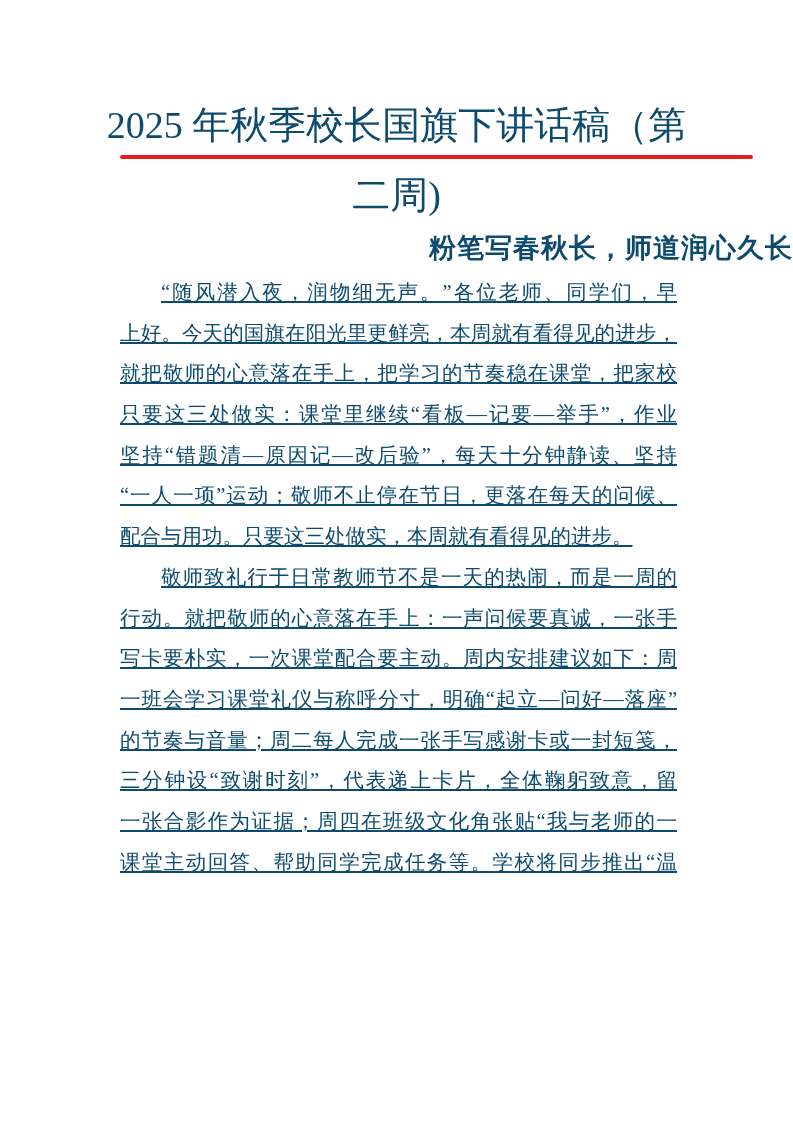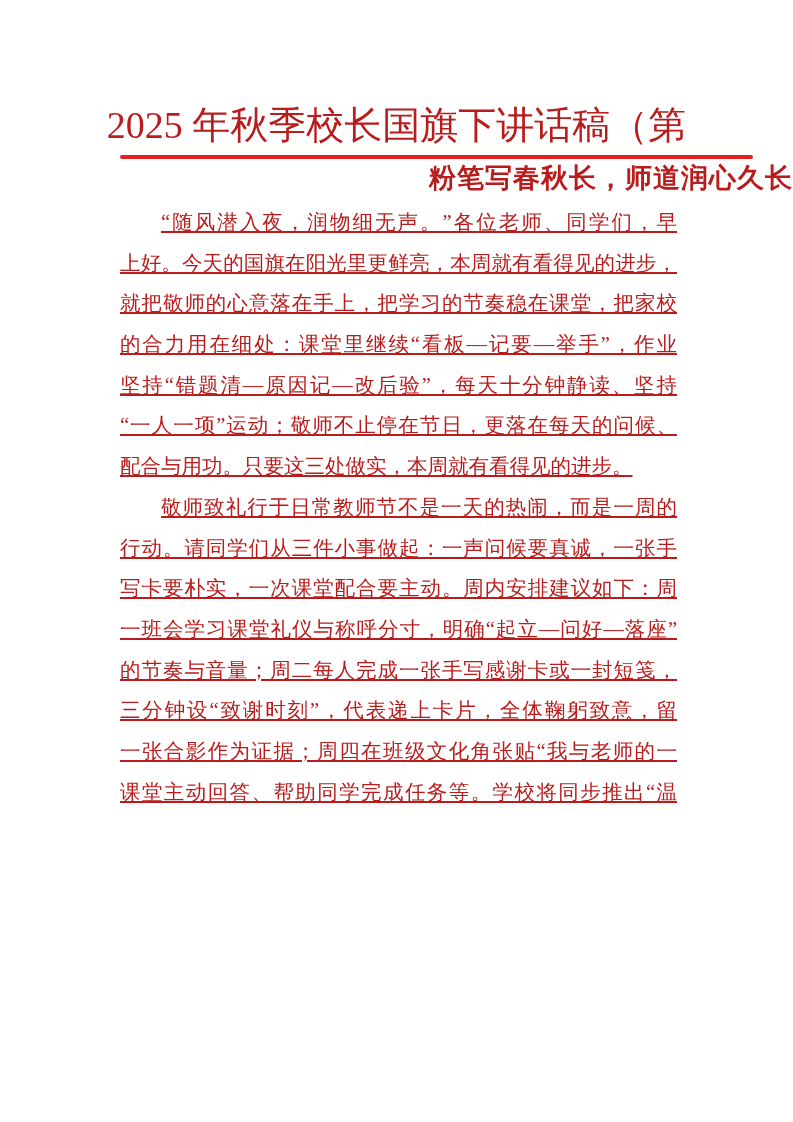--- a/index.html
+++ b/index.html
@@ -7,21 +7,21 @@
     padding: 0;
     background: #ffffff;
   }
   .page {
     position: relative;
     width: 793px;
     height: 1122px;
     background: #ffffff;
     overflow: hidden;
     font-family: "Liberation Serif", "DejaVu Serif", serif;
-    color: #b91c1c;
+    color: #0c4a6e;
   }
   .title-block {
     margin-top: 90px;
     text-align: center;
     font-size: 38px;
     line-height: 70px;
     font-weight: 400;
     white-space: nowrap;
   }
   .title-line { display: block; }
@@ -62,39 +62,40 @@
     white-space: normal;
   }
 </style>
 </head>
 <body>
 
 <div class="page">
 
   <div class="title-block">
     <span class="title-line">2025 年秋季校长国旗下讲话稿（第</span>
+    <span class="title-line">二周)</span>
   </div>
 
   <div class="red-divider" style="background: rgb(232, 30, 30);"></div>
 
   <div class="subtitle">粉笔写春秋长，师道润心久长</div>
 
   <div class="body-block">
       <div class="para">
         <div class="line indent">“随风潜入夜，润物细无声。”各位老师、同学们，早</div>
         <div class="line">上好。今天的国旗在阳光里更鲜亮，本周就有看得见的进步，</div>
         <div class="line">就把敬师的心意落在手上，把学习的节奏稳在课堂，把家校</div>
-        <div class="line">的合力用在细处：课堂里继续“看板—记要—举手”，作业</div>
+        <div class="line">只要这三处做实：课堂里继续“看板—记要—举手”，作业</div>
         <div class="line">坚持“错题清—原因记—改后验”，每天十分钟静读、坚持</div>
         <div class="line">“一人一项”运动；敬师不止停在节日，更落在每天的问候、</div>
         <div class="line short-last">配合与用功。只要这三处做实，本周就有看得见的进步。</div>
       </div>
       <div class="para">
         <div class="line indent">敬师致礼行于日常教师节不是一天的热闹，而是一周的</div>
-        <div class="line">行动。请同学们从三件小事做起：一声问候要真诚，一张手</div>
+        <div class="line">行动。就把敬师的心意落在手上：一声问候要真诚，一张手</div>
         <div class="line">写卡要朴实，一次课堂配合要主动。周内安排建议如下：周</div>
         <div class="line">一班会学习课堂礼仪与称呼分寸，明确“起立—问好—落座”</div>
         <div class="line">的节奏与音量；周二每人完成一张手写感谢卡或一封短笺，</div>
         <div class="line">三分钟设“致谢时刻”，代表递上卡片，全体鞠躬致意，留</div>
         <div class="line">一张合影作为证据；周四在班级文化角张贴“我与老师的一</div>
         <div class="line">课堂主动回答、帮助同学完成任务等。学校将同步推出“温</div>
       </div>
     </div>
 
 </div>

